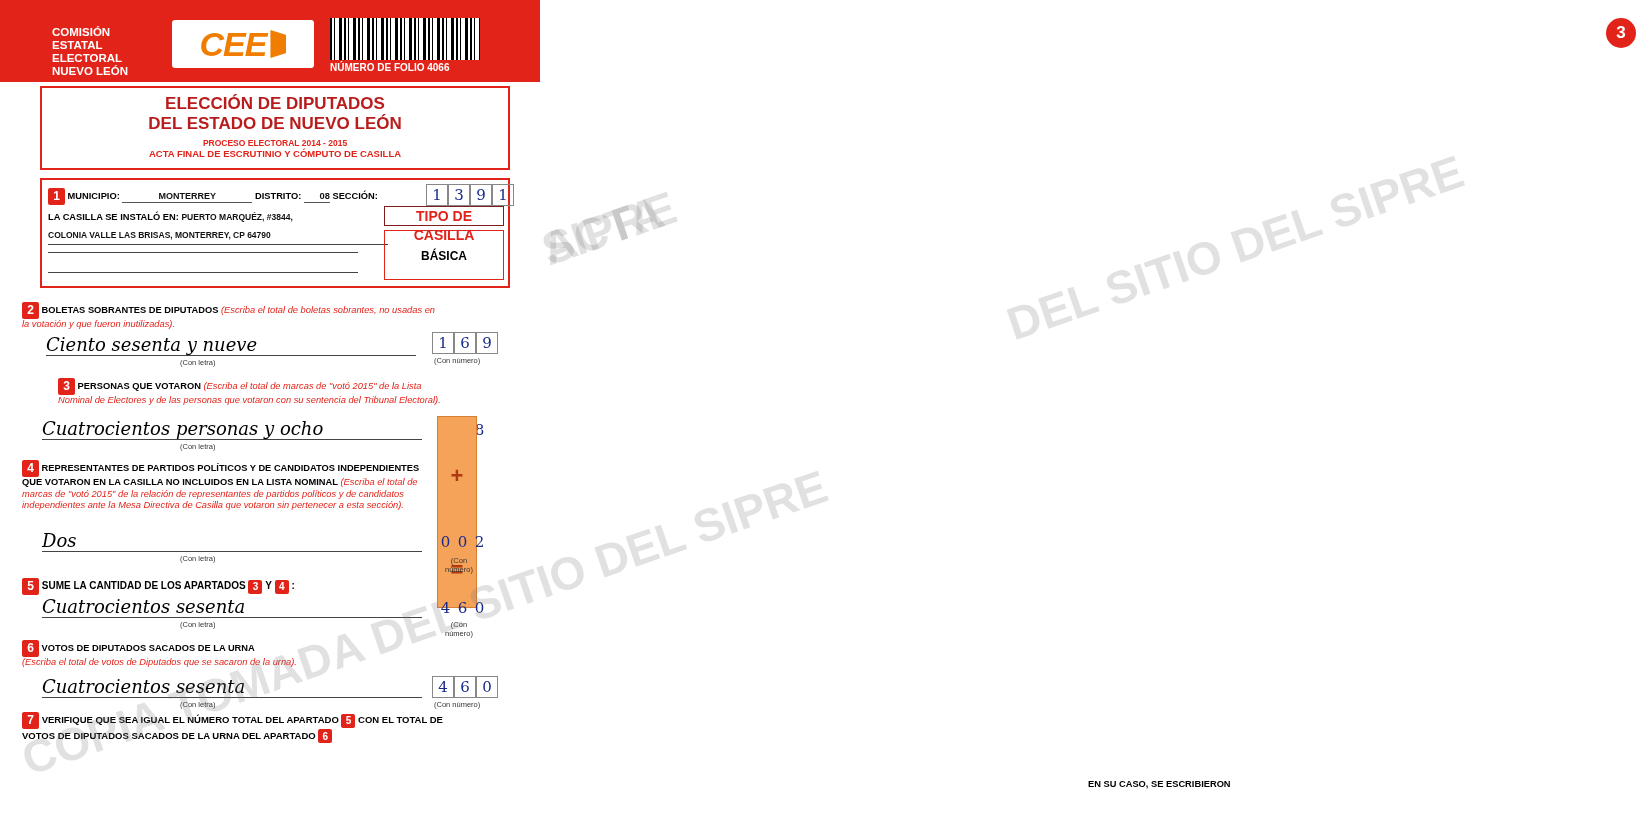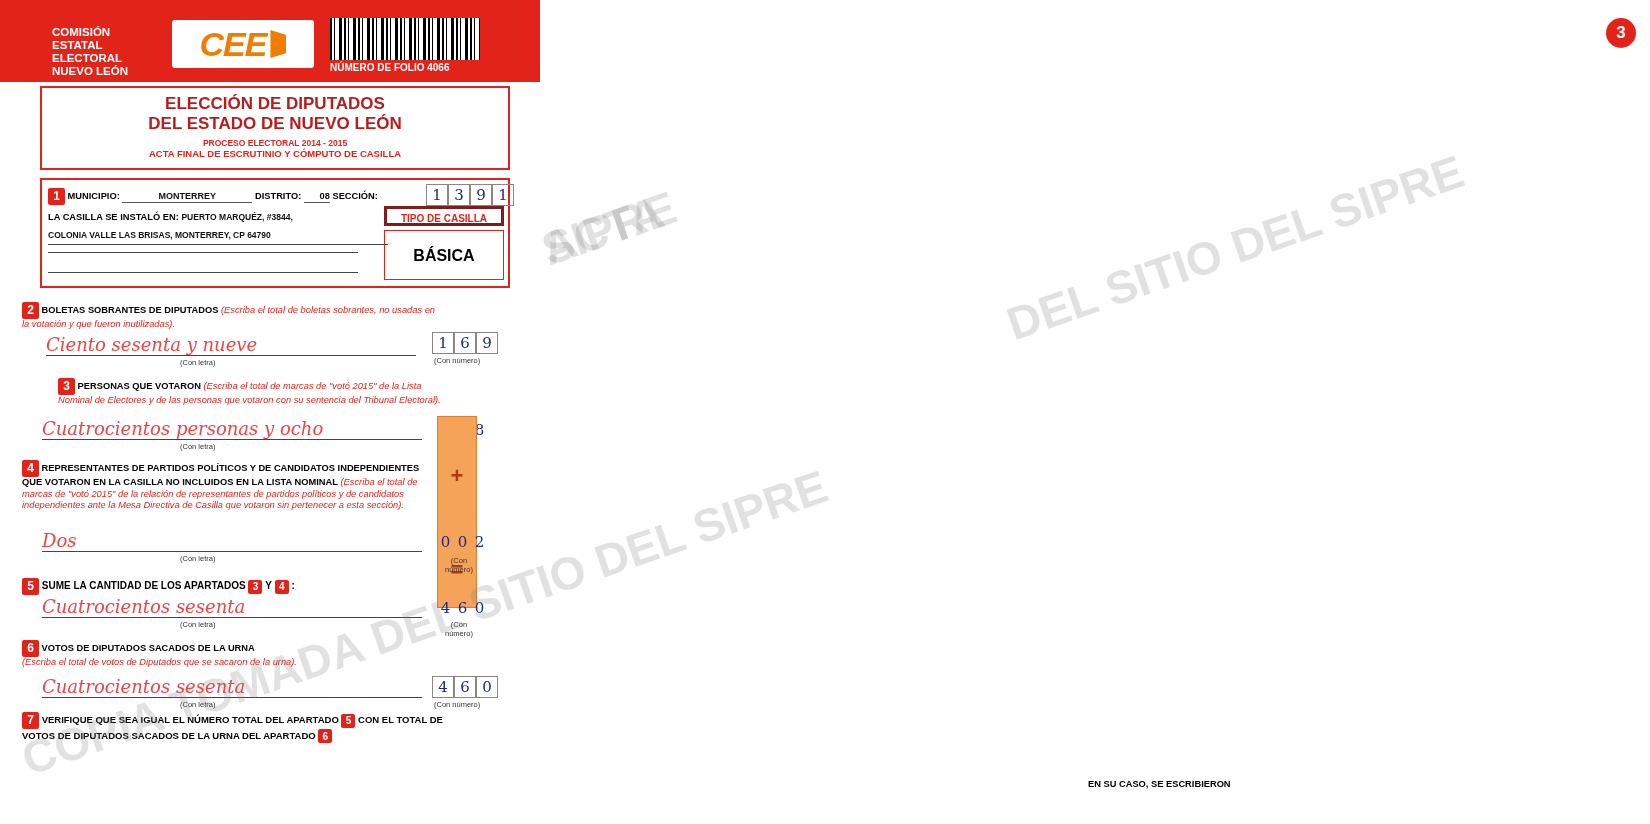--- a/index.html
+++ b/index.html
@@ -73,21 +73,21 @@
     width:17px; height:17px; background:#e2231a; color:#fff;
     font-size:12px; font-weight:bold; border-radius:2px; vertical-align:middle;
   }
   .numbox.sm { width:14px; height:14px; font-size:10px; }
 
   .sec { position:absolute; font-size:9.3px; line-height:11.5px; color:#111; }
   .sec b { color:#000; }
   .ital-red { color:#e2231a; font-style:italic; }
   .red { color:#e2231a; }
 
-  .hand { font-family:"DejaVu Serif", serif; font-style:italic; color:#ef4444; }
+  .hand { font-family:"DejaVu Serif", serif; font-style:italic; color:#000000; }
 
   .mini { font-size:7.5px; color:#333; }
 
   
   .digits { display:inline-flex; }
   .digits span {
     display:inline-block; width:22px; height:22px; border:1px solid #888;
     text-align:center; font-family:"DejaVu Serif", serif; font-size:15px;
     line-height:21px; color:#1a2a8a;
   }
@@ -171,22 +171,22 @@
     </div>
 
     <div class="sec" style="left:48px;top:212px;width:330px;">
       <b>LA CASILLA SE INSTALÓ EN:</b>
       <span style="font-size:8.5px;font-weight:bold;">PUERTO MARQUÉZ, #3844,</span>
     </div>
     <div class="sec" style="left:48px;top:230px;width:340px;border-bottom:1px solid #444;padding-bottom:2px;font-size:8.5px;font-weight:bold;">COLONIA VALLE LAS BRISAS, MONTERREY, CP 64790</div>
     <div style="position:absolute;left:48px;top:252px;width:310px;border-bottom:1px solid #444;"></div>
     <div style="position:absolute;left:48px;top:272px;width:310px;border-bottom:1px solid #444;"></div>
 
-    <div style="position:absolute;left:384px;top:206px;width:120px;height:20px;border:3px solid #7f1d1d;color:#e2231a;font-size:10px;font-weight:bold;text-align:center;line-height:19px;">TIPO DE CASILLA</div>
-    <div style="position:absolute;left:384px;top:230px;width:120px;height:50px;border:1px solid #e2231a;font-size:16px;font-weight:bold;text-align:center;line-height:50px;">BÁSICA</div>
+    <div style="position:absolute;left:384px;top:206px;width:120px;height:20px;border:1px solid #7f1d1d;color:#e2231a;font-size:14px;font-weight:bold;text-align:center;line-height:19px;">TIPO DE CASILLA</div>
+    <div style="position:absolute;left:384px;top:230px;width:120px;height:50px;border:1px solid #e2231a;font-size:12px;font-weight:bold;text-align:center;line-height:50px;">BÁSICA</div>
 
     <div class="sec" style="left:22px;top:302px;width:420px;">
       <span class="numbox">2</span>
       <b>BOLETAS SOBRANTES DE DIPUTADOS</b>
       <span class="ital-red">(Escriba el total de boletas sobrantes, no usadas en la votación y que fueron inutilizadas).</span>
     </div>
     <div class="hand" style="position:absolute;left:46px;top:334px;width:370px;font-size:18px;border-bottom:1px solid #444;">Ciento sesenta y nueve</div>
     <div class="mini" style="position:absolute;left:180px;top:358px;">(Con letra)</div>
     <div class="digits" style="position:absolute;left:432px;top:332px;">
       <span>1</span>

